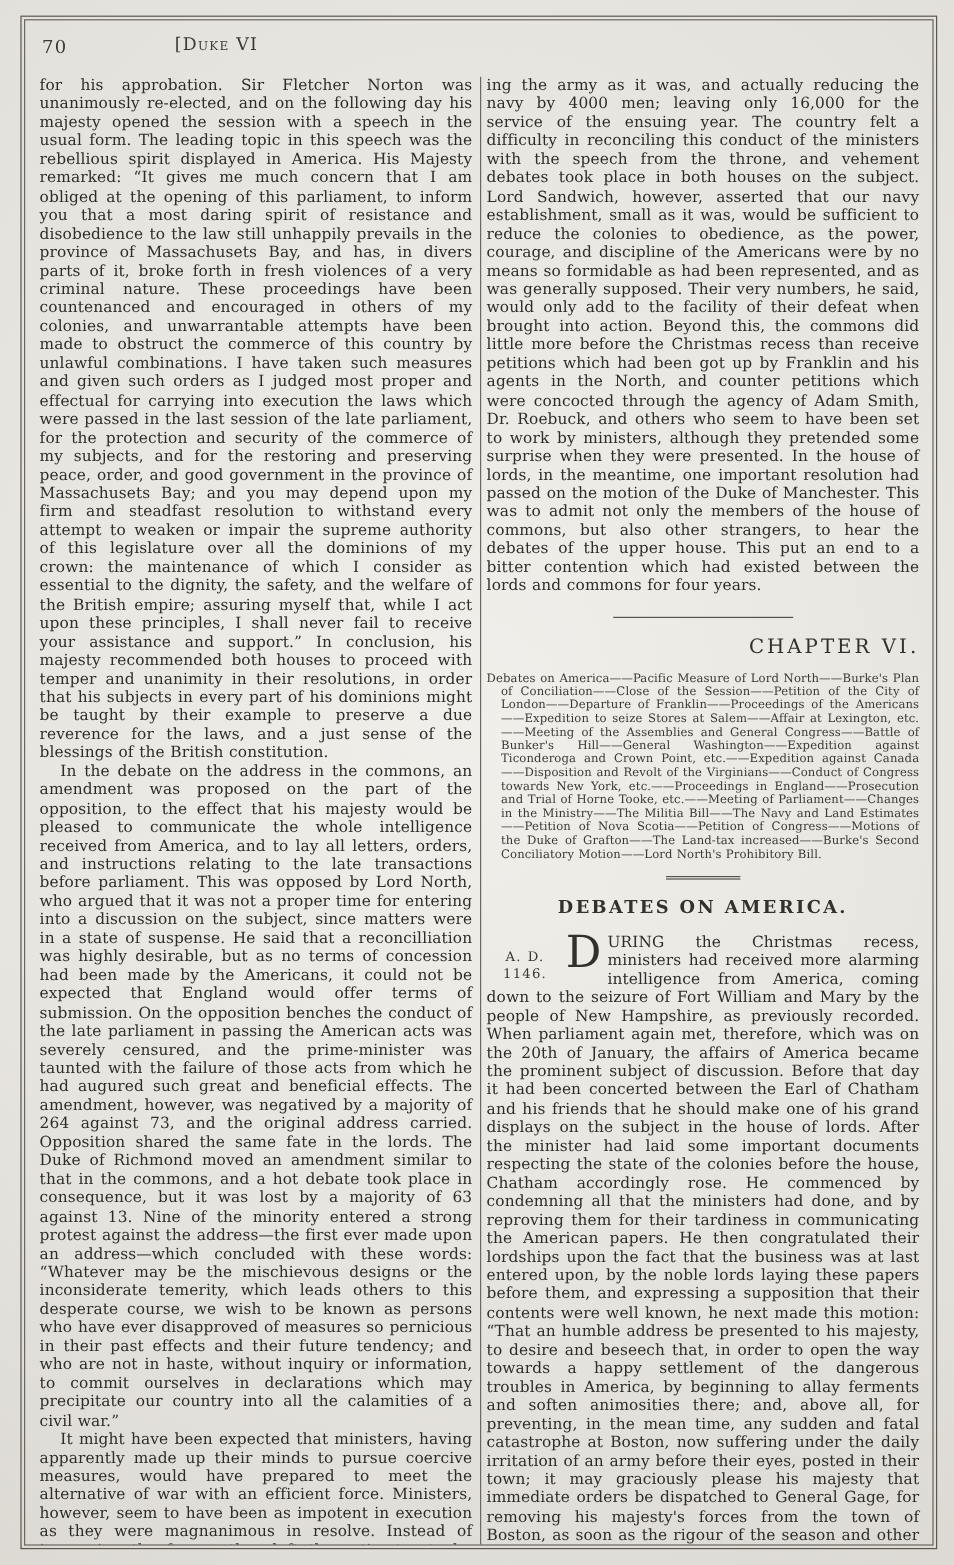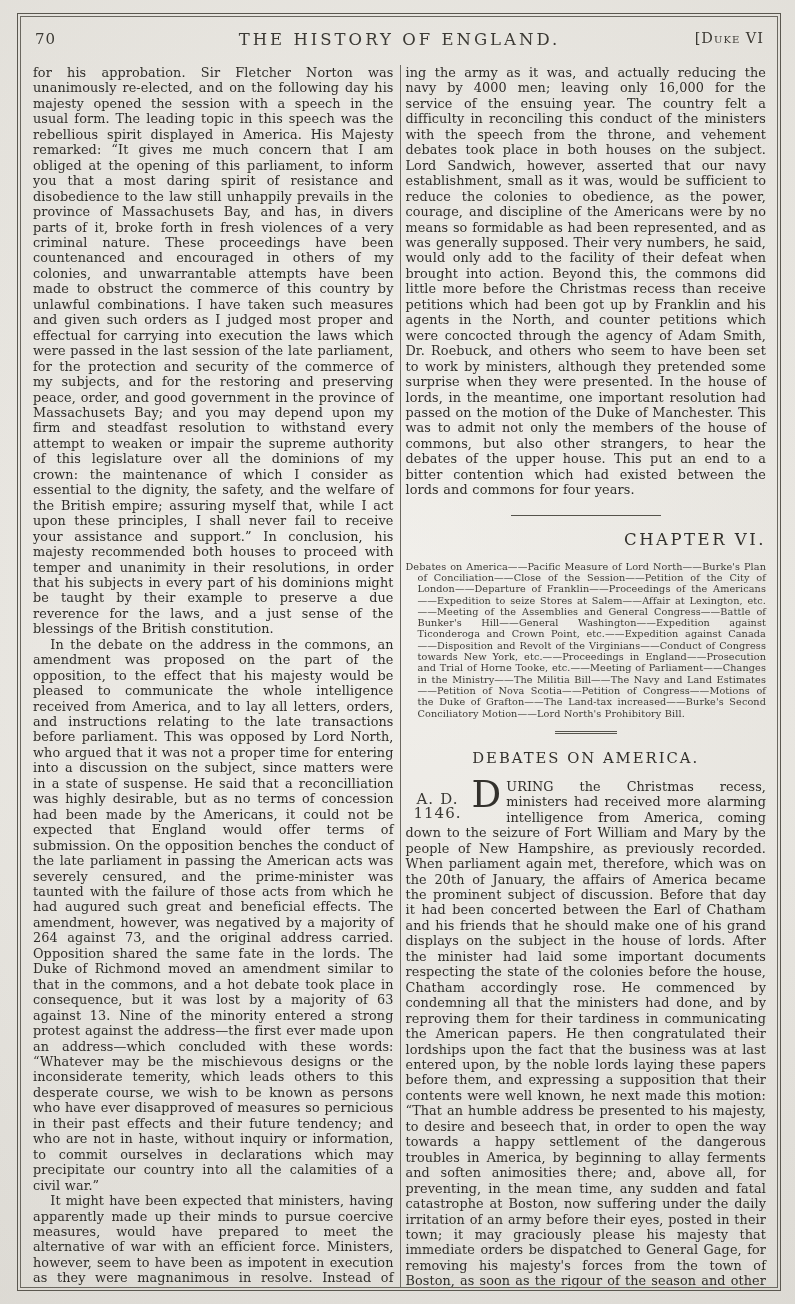--- a/index.html
+++ b/index.html
@@ -58,45 +58,44 @@
   }
   .chapter-summary{
     font-size:9.7px;line-height:11.3px;
     text-align:justify;
     padding-left:12px;text-indent:-12px;
     word-spacing:0.3px;letter-spacing:0.1px;
     color:#3a3833;
   }
   .rule-short{width:62px;border:0;border-top:1px solid #55534b;border-bottom:1px solid #55534b;height:1px;margin:12px auto 15px auto;}
   .section-heading{
-    text-align:center;font-weight:400;font-size:14.8px;
+    text-align:center;font-weight:700;font-size:14.8px;
     letter-spacing:2px;margin:0 0 13px 0;color:#33312c;
   }
   .adnote{
     float:left;width:64px;height:46px;
-    text-align:center;font-size:15px;line-height:14px;
+    text-align:center;font-size:11px;line-height:14px;
     padding-top:13px;box-sizing:border-box;
     letter-spacing:1px;color:#3a3833;
   }
   .dropcap{
     float:left;font-size:37px;line-height:29px;
     height:30px;padding:1px 5px 0 2px;color:#33312c;
   }
 </style>
 </head>
 <body>
 
 <div class="paper-shade"></div>
 
 <div class="frame-outer">
   <div class="frame-inner">
 
     <div class="running-head">
       <span class="pagenum">70</span>
-      <span class="booktitle">THE HISTORY OF ENGLAND.</span>
       <span class="chapref">[Duke VI</span>
     </div>
 
     <div class="columns">
 
       <div class="col">
         <p class="noindent">for his approbation.  Sir Fletcher Norton was unanimously re-elected, and on the following day his majesty opened the session with a speech in the usual form. The leading topic in this speech was the rebellious spirit displayed in America.  His Majesty remarked: “It gives me much concern that I am obliged at the opening of this parliament, to inform you that a most daring spirit of resistance and disobedience to the law still unhappily prevails in the province of Massachusets Bay, and has, in divers parts of it, broke forth in fresh violences of a very criminal nature.  These proceedings have been countenanced and encouraged in others of my colonies, and unwarrantable attempts have been made to obstruct the commerce of this country by unlawful combinations.  I have taken such measures and given such orders as I judged most proper and effectual for carrying into execution the laws which were passed in the last session of the late parliament, for the protection and security of the commerce of my subjects, and for the restoring and preserving peace, order, and good government in the province of Massachusets Bay; and you may depend upon my firm and steadfast resolution to withstand every attempt to weaken or impair the supreme authority of this legislature over all the dominions of my crown: the maintenance of which I consider as essential to the dignity, the safety, and the welfare of the British empire; assuring myself that, while I act upon these principles, I shall never fail to receive your assistance and support.”  In conclusion, his majesty recommended both houses to proceed with temper and unanimity in their resolutions, in order that his subjects in every part of his dominions might be taught by their example to preserve a due reverence for the laws, and a just sense of the blessings of the British constitution.</p>
         <p>In the debate on the address in the commons, an amendment was proposed on the part of the opposition, to the effect that his majesty would be pleased to communicate the whole intelligence received from America, and to lay all letters, orders, and instructions relating to the late transactions before parliament.  This was opposed by Lord North, who argued that it was not a proper time for entering into a discussion on the subject, since matters were in a state of suspense.  He said that a reconcilliation was highly desirable, but as no terms of concession had been made by the Americans, it could not be expected that England would offer terms of submission.  On the opposition benches the conduct of the late parliament in passing the American acts was severely censured, and the prime-minister was taunted with the failure of those acts from which he had augured such great and beneficial effects.  The amendment, however, was negatived by a majority of 264 against 73, and the original address carried.  Opposition shared the same fate in the lords.  The Duke of Richmond moved an amendment similar to that in the commons, and a hot debate took place in consequence, but it was lost by a majority of 63 against 13.  Nine of the minority entered a strong protest against the address—the first ever made upon an address—which concluded with these words: “Whatever may be the mischievous designs or the inconsiderate temerity, which leads others to this desperate course, we wish to be known as persons who have ever disapproved of measures so pernicious in their past effects and their future tendency; and who are not in haste, without inquiry or information, to commit ourselves in declarations which may precipitate our country into all the calamities of a civil war.”</p>
         <p>It might have been expected that ministers, having apparently made up their minds to pursue coercive measures, would have prepared to meet the alternative of war with an efficient force.  Ministers, however, seem to have been as impotent in execution as they were magnanimous in resolve.  Instead of increasing the forces, they left the estimates to be entirely formed upon a peace establishment: continu-</p>
       </div>

